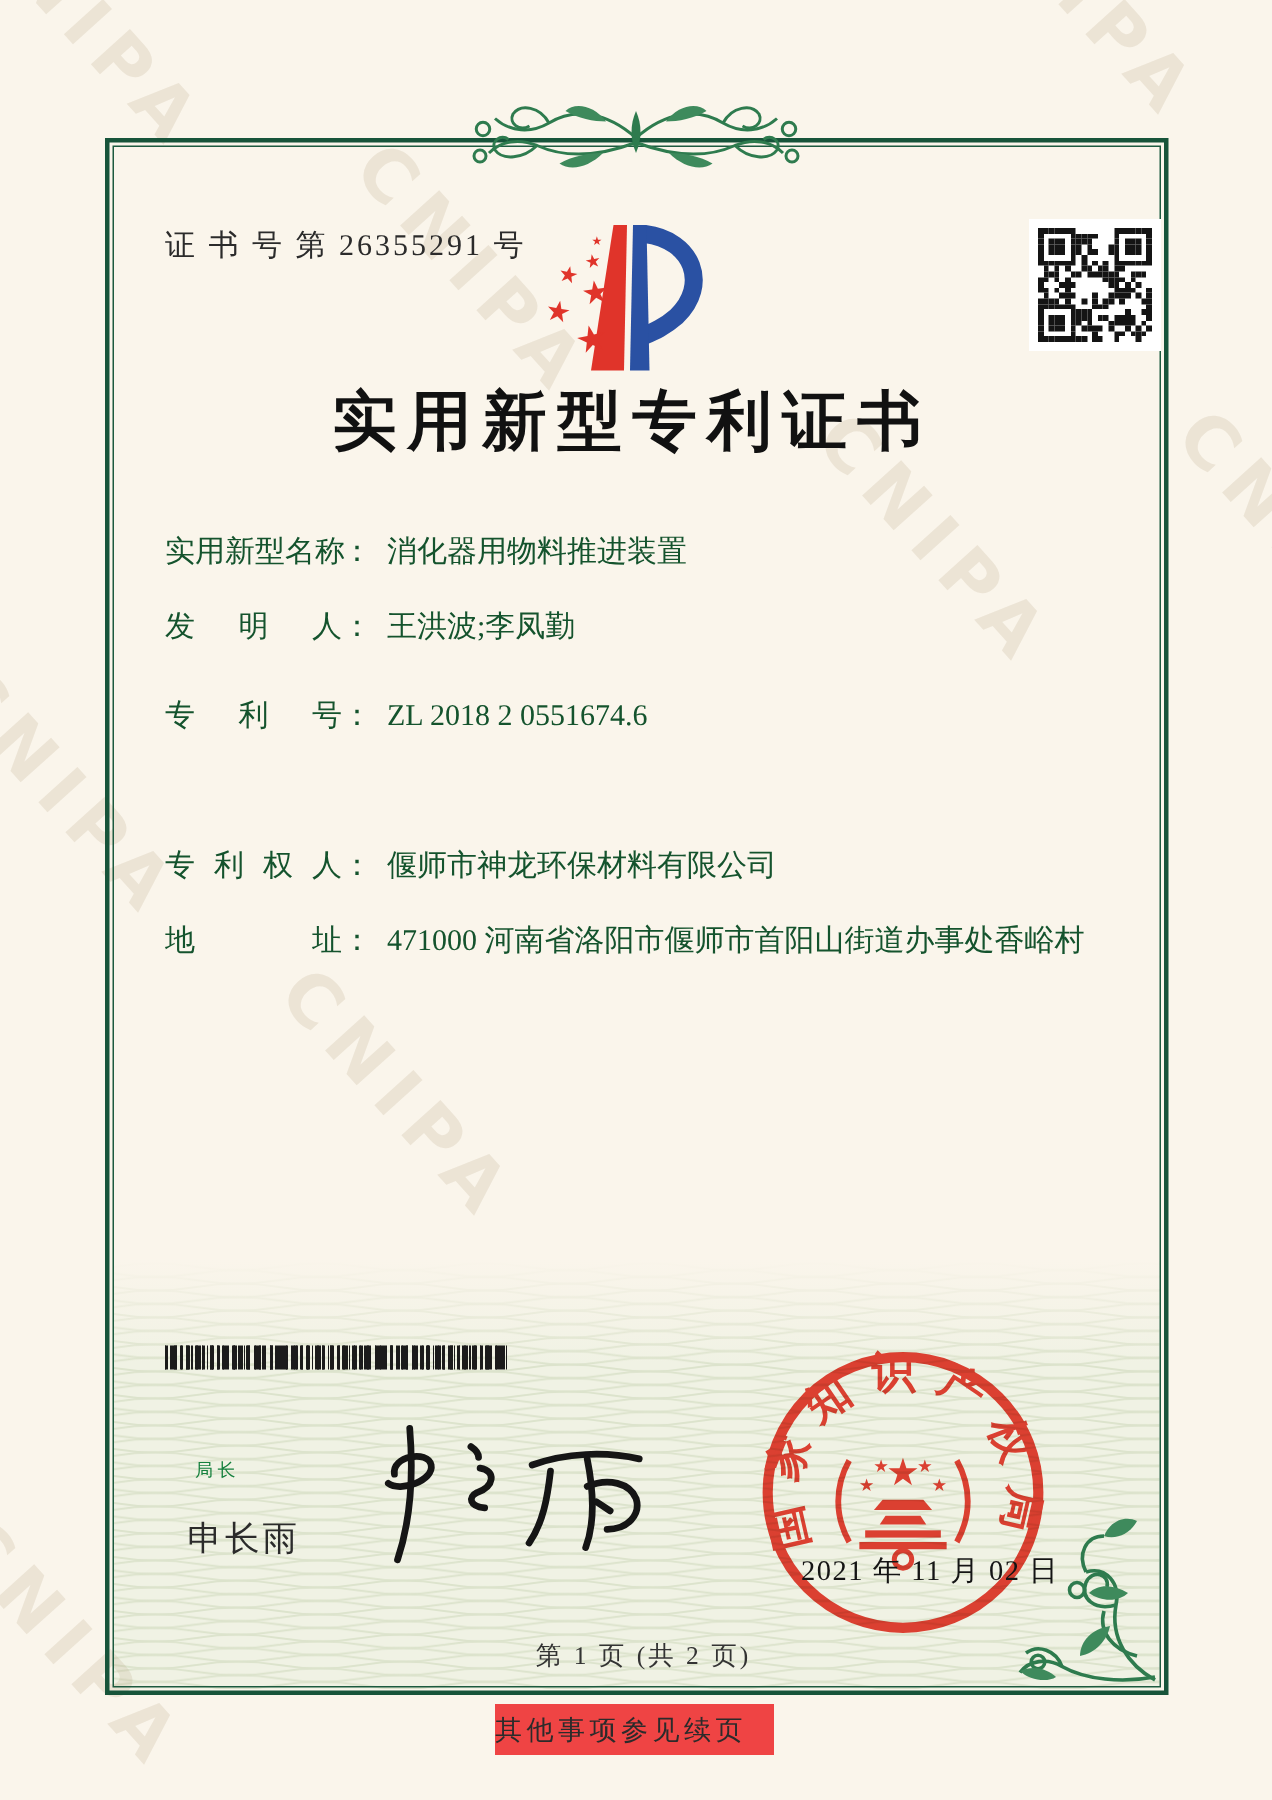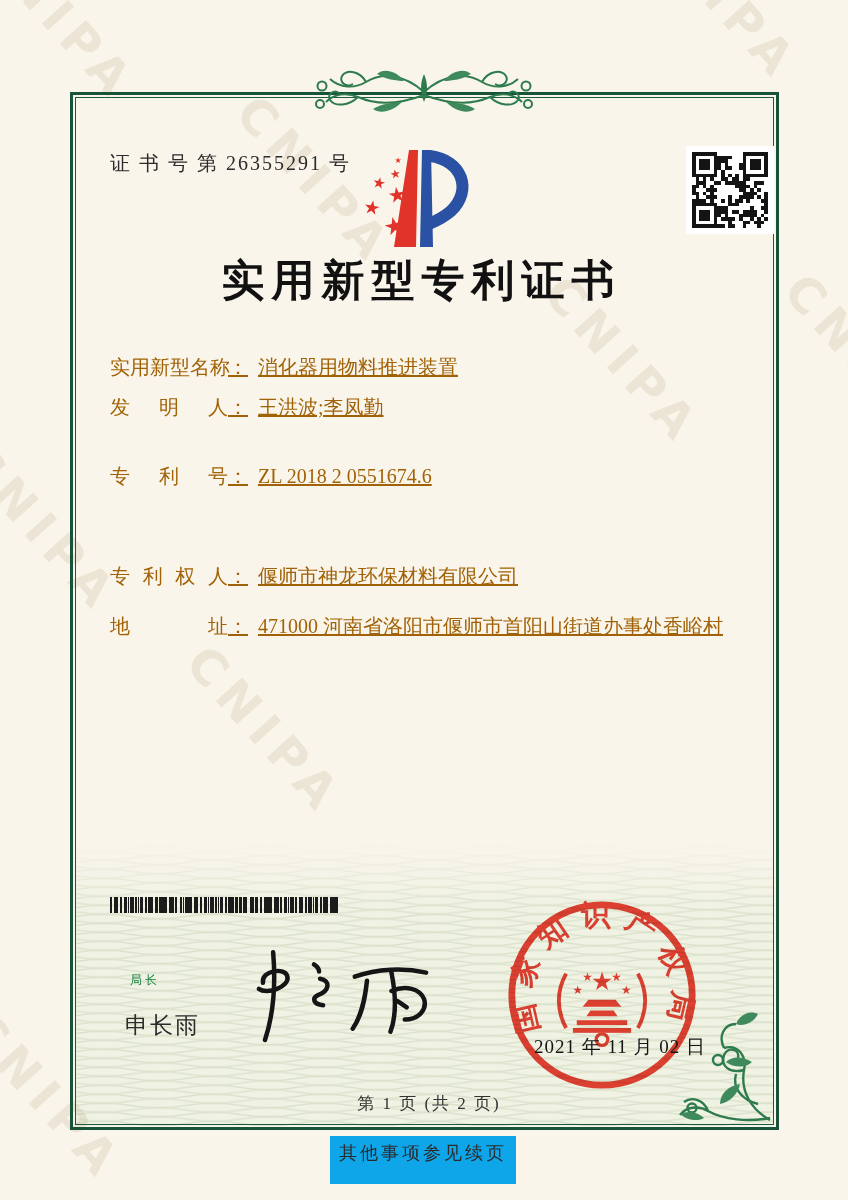--- a/index.html
+++ b/index.html
@@ -31,21 +31,21 @@
 
   #qr{position:absolute;left:686px;top:146px;width:88px;height:88px;background:#fff;
       padding:6px;box-sizing:border-box;z-index:4;}
   #qr-grid{display:grid;width:76px;height:76px;
       grid-template-columns:repeat(21,1fr);grid-template-rows:repeat(21,1fr);}
   #qr-grid .d{background:#141414;}
 
   #doc-title{position:absolute;left:70px;top:252px;width:703px;text-align:center;
       font-size:43px;font-weight:bold;letter-spacing:7px;color:#111;z-index:4;}
 
-  .row{position:absolute;left:110px;font-size:20px;color:#a16207;white-space:nowrap;z-index:4;text-decoration:underline;}
+  .row{position:absolute;left:110px;font-size:20px;color:#14532d;white-space:nowrap;z-index:4;}
   .flabel{display:inline-block;width:118px;text-align:justify;text-align-last:justify;
       vertical-align:bottom;}
   .colon{margin-right:10px;}
   .row2-label{margin-left:38px;}
 
   #body-text{position:absolute;left:110px;top:700px;width:630px;font-size:19px;
       line-height:34px;color:#242424;z-index:4;}
   #body-text p{margin:0;text-indent:2em;}
 
   #barcode{position:absolute;left:110px;top:897px;width:228px;height:16px;z-index:4;
@@ -61,22 +61,22 @@
   #signature{position:absolute;left:232px;top:942px;width:220px;height:102px;z-index:4;}
 
   #seal{position:absolute;left:505px;top:898px;width:194px;height:194px;z-index:4;
       opacity:.95;mix-blend-mode:multiply;}
   #seal-date{position:absolute;left:534px;top:1034px;font-size:19px;letter-spacing:1px;
       color:#141414;z-index:5;}
 
   #page-info{position:absolute;left:70px;top:1092px;width:718px;text-align:center;
       font-size:17px;letter-spacing:2px;color:#333;z-index:4;}
 
-  #cont-note{position:absolute;left:330px;top:1136px;width:186px;height:48px;
-      background:#0ea5e9;text-align:center;line-height:34px;font-size:18px;
+  #cont-note{position:absolute;left:330px;top:1136px;width:186px;height:34px;
+      background:#ef4444;line-height:34px;font-size:18px;
       letter-spacing:3px;color:#2b2b2b;z-index:4;}
 </style>
 </head>
 <body>
 
 <div id="page">
 
   <div id="wave-layer">
     <svg width="697" height="286" xmlns="http://www.w3.org/2000/svg">
       <defs>
@@ -606,21 +606,21 @@
         <div></div>
         <div></div>
       </div>
   </div>
 
   <div id="doc-title">实用新型专利证书</div>
 
   <div class="row" style="top:354px;">
     <span class="flabel">实用新型名称</span><span class="colon">：</span><span>消化器用物料推进装置</span>
   </div>
-  <div class="row" style="top:394px;">
+  <div class="row" style="top:404px;">
     <span class="flabel">发明人</span><span class="colon">：</span><span>王洪波;李凤勤</span>
   </div>
   <div class="row" style="top:463px;">
     <span class="flabel">专利号</span><span class="colon">：</span><span>ZL 2018 2 0551674.6</span>
   </div>
   <div class="row" style="top:563px;">
     <span class="flabel">专利权人</span><span class="colon">：</span><span>偃师市神龙环保材料有限公司</span>
   </div>
   <div class="row" style="top:613px;">
     <span class="flabel">地址</span><span class="colon">：</span><span>471000 河南省洛阳市偃师市首阳山街道办事处香峪村</span>

